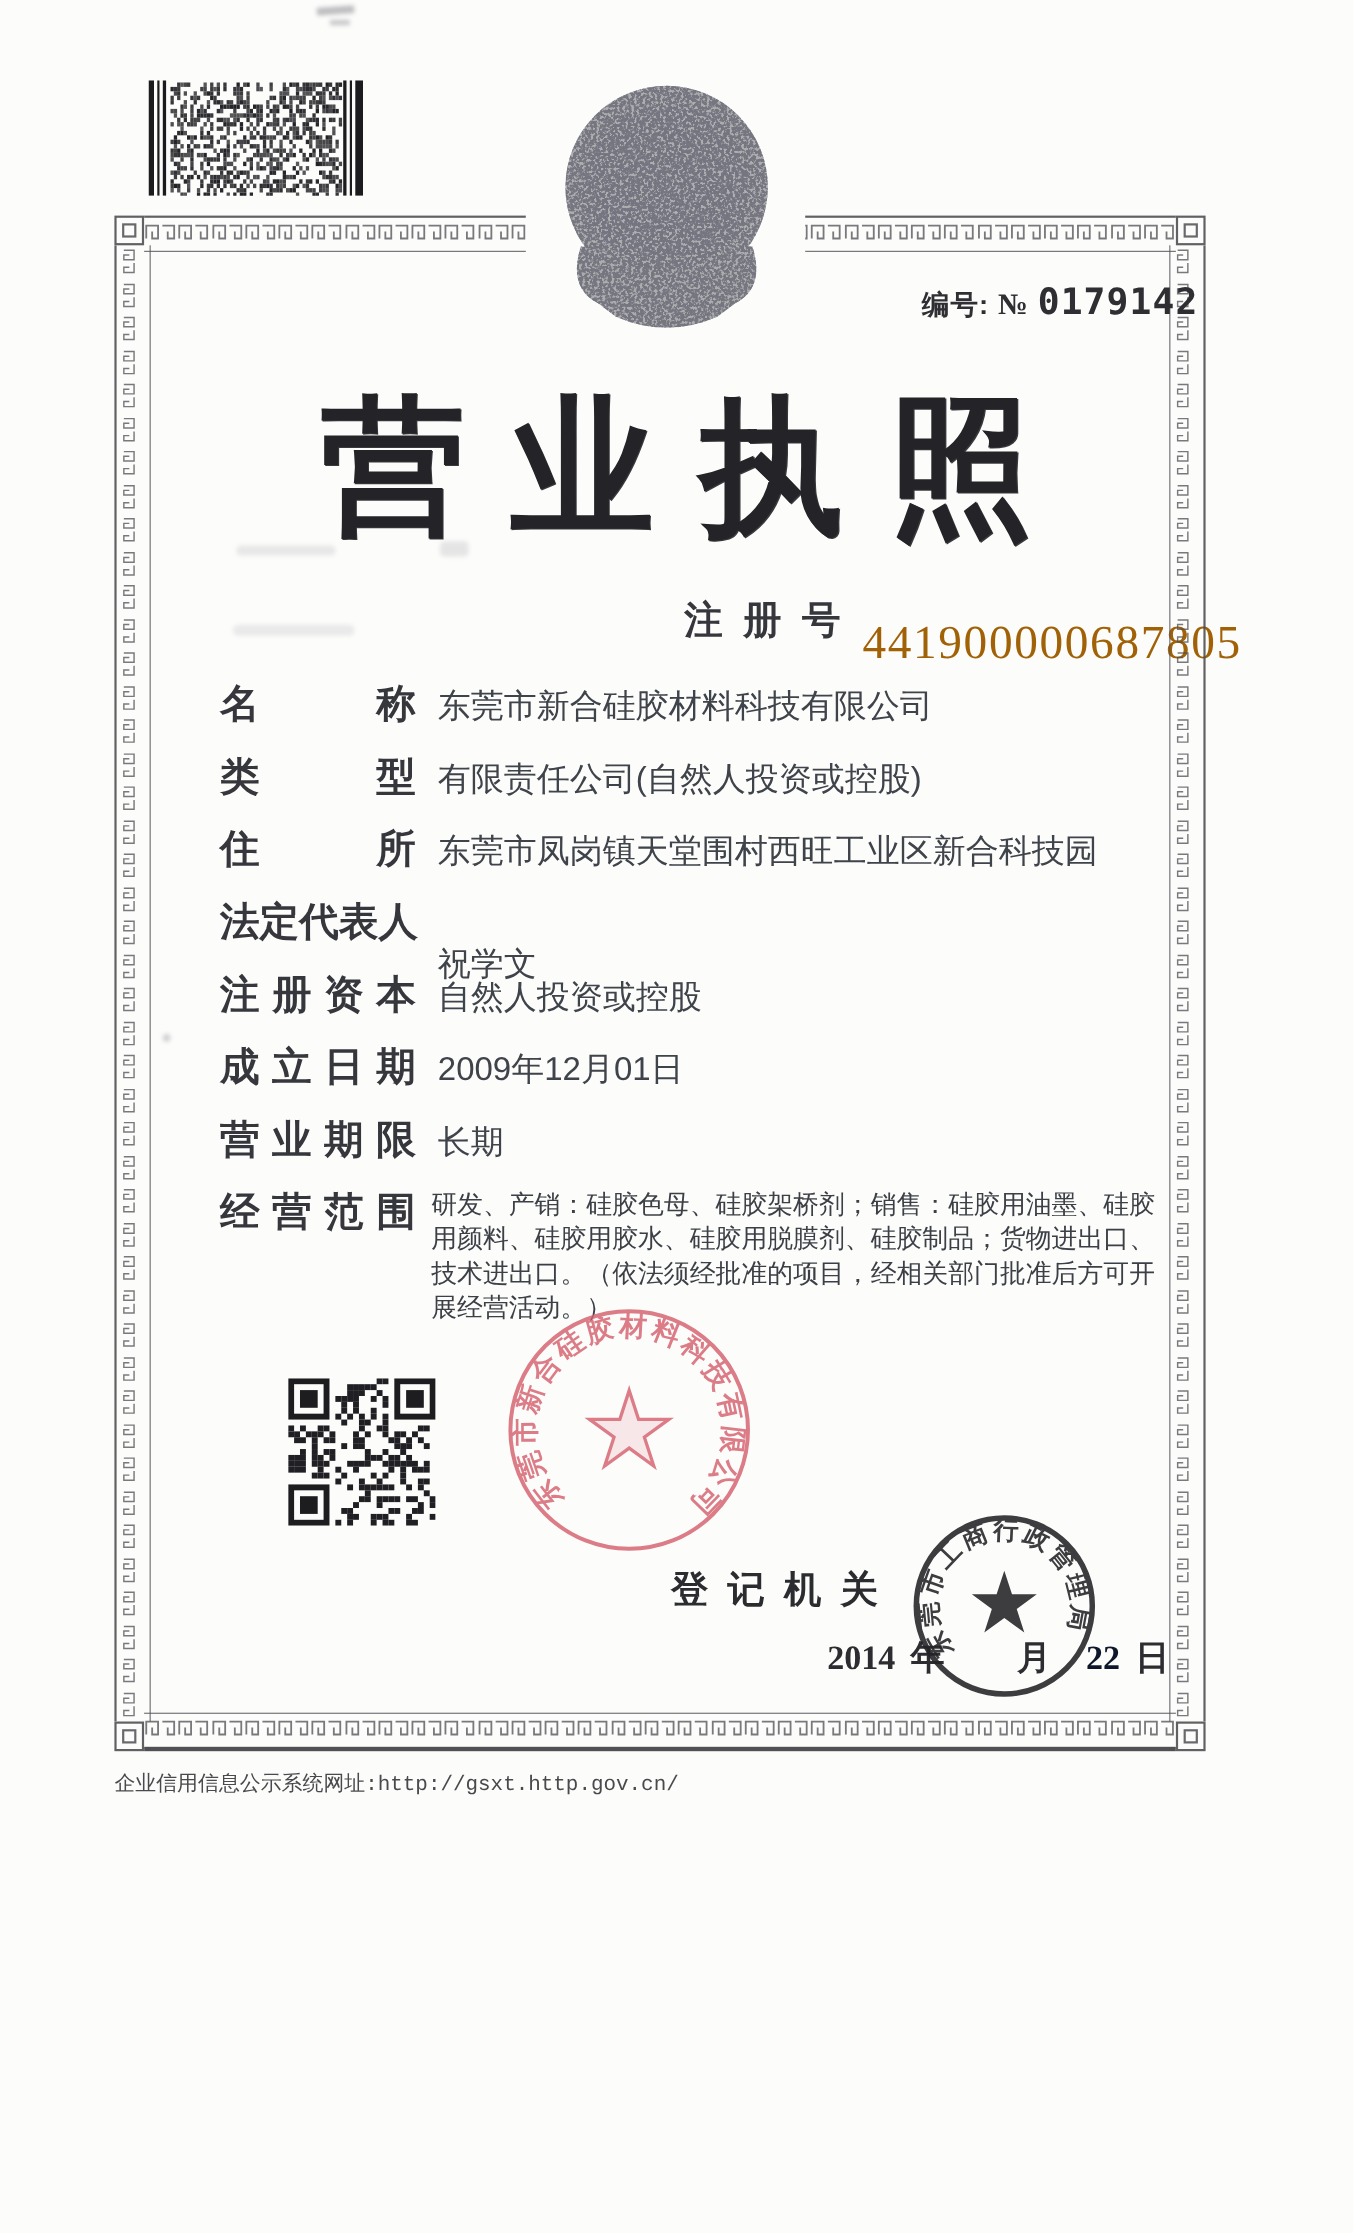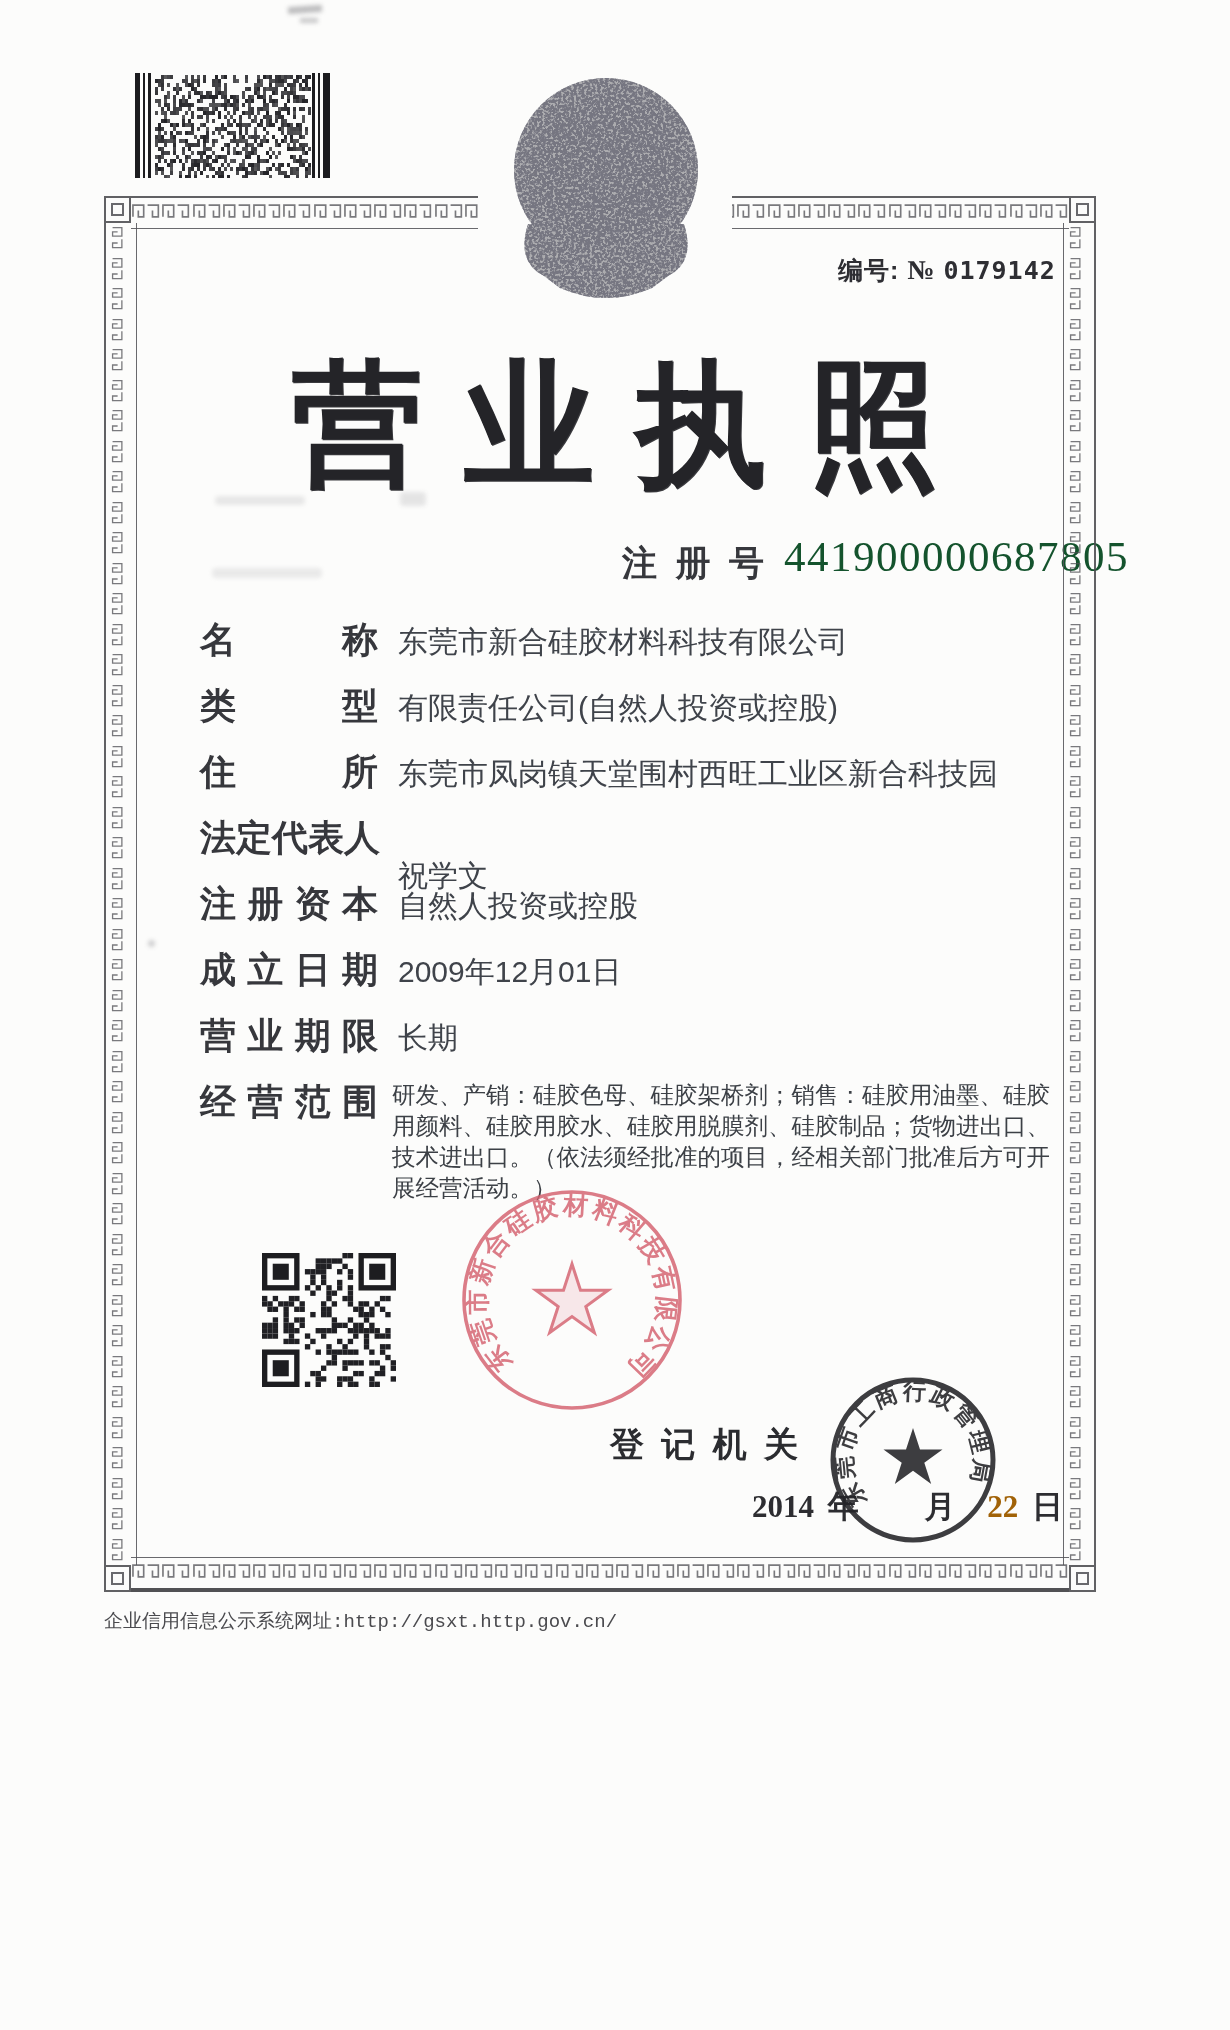--- a/index.html
+++ b/index.html
@@ -23,38 +23,38 @@
   #corner-tl{left:0;top:0}#corner-tr{right:0;top:0}#corner-bl{left:0;bottom:0}#corner-br{right:0;bottom:0}
   
   #emblem-gap{left:478px;top:190px;width:254px;height:42px;background:#fcfcfb;z-index:2;}
   #emblem{left:498px;top:74px;z-index:3;}
   
   #barcode{left:135px;top:73px;z-index:3;}
   #qr{left:262px;top:1253px;z-index:3;}
   
   #serial{left:838px;top:254px;z-index:4;font-size:25px;font-weight:600;color:#2e2e33;letter-spacing:1px;}
   #serial .no-sym{font-family:"Liberation Serif","DejaVu Serif",serif;font-weight:700;font-size:27px;}
-  #serial .digits{font-family:"DejaVu Sans Mono","Liberation Mono",monospace;font-size:25px;}
+  #serial .digits{font-family:"DejaVu Sans Mono","Liberation Mono",monospace;font-size:33px;}
   #title{left:292px;top:338px;width:700px;z-index:4;font-size:130px;font-weight:900;
          letter-spacing:42px;color:#242428;transform:scaleY(1.04);white-space:nowrap;
          text-shadow:1px 1px 0 #3a3a3e;}
   #regno-row{z-index:4;}
   #regno-label{left:622px;top:540px;width:142px;font-size:35px;font-weight:600;color:#36373c;}
-  #regno-value{left:784px;top:532px;font-family:"Liberation Serif","DejaVu Serif",serif;
-               font-size:43px;color:#14532d;letter-spacing:1.5px;}
+  #regno-value{left:784px;top:560px;font-family:"Liberation Serif","DejaVu Serif",serif;
+               font-size:43px;color:#a16207;letter-spacing:1.5px;}
   .spread{display:flex;justify-content:space-between;}
   .field-label{position:absolute;left:200px;width:178px;font-size:36px;font-weight:600;color:#36373c;z-index:4;}
   .field-value{position:absolute;left:398px;font-size:30px;color:#3f434a;z-index:4;white-space:nowrap;}
   #scope-value{white-space:normal;width:662px;font-size:23.5px;line-height:31px;color:#3c4046;font-weight:500;}
   #registrar-label{left:610px;top:1422px;width:188px;font-size:34px;font-weight:600;color:#2b2c30;z-index:4;}
   #date-row{left:752px;top:1486px;z-index:4;font-family:"Liberation Serif","DejaVu Serif",serif;
             font-size:31px;color:#2d2d31;font-weight:600;}
   #date-row span{margin-right:6px;}
   #date-month{margin-left:52px;}
-  #date-day{margin-left:18px;color:#a16207;}
+  #date-day{margin-left:18px;color:#0f172a;}
   
   #red-seal{left:452px;top:1180px;z-index:5;}
   #black-seal{left:813px;top:1360px;z-index:6;}
   #footer-url{left:104px;top:1608px;font-family:"Liberation Mono","DejaVu Sans Mono",monospace;
               font-size:19px;color:#4a4a4e;z-index:4;}
   #footer-issuer{right:128px;top:1604px;font-size:23px;font-weight:600;color:#3b3b40;z-index:4;}
   
   .smudge{position:absolute;background:#8a8a8e;filter:blur(2px);z-index:0;}
   #smudge1{left:288px;top:6px;width:34px;height:7px;opacity:.55;transform:rotate(-4deg);}
   #smudge1b{left:300px;top:18px;width:18px;height:5px;opacity:.45;}

